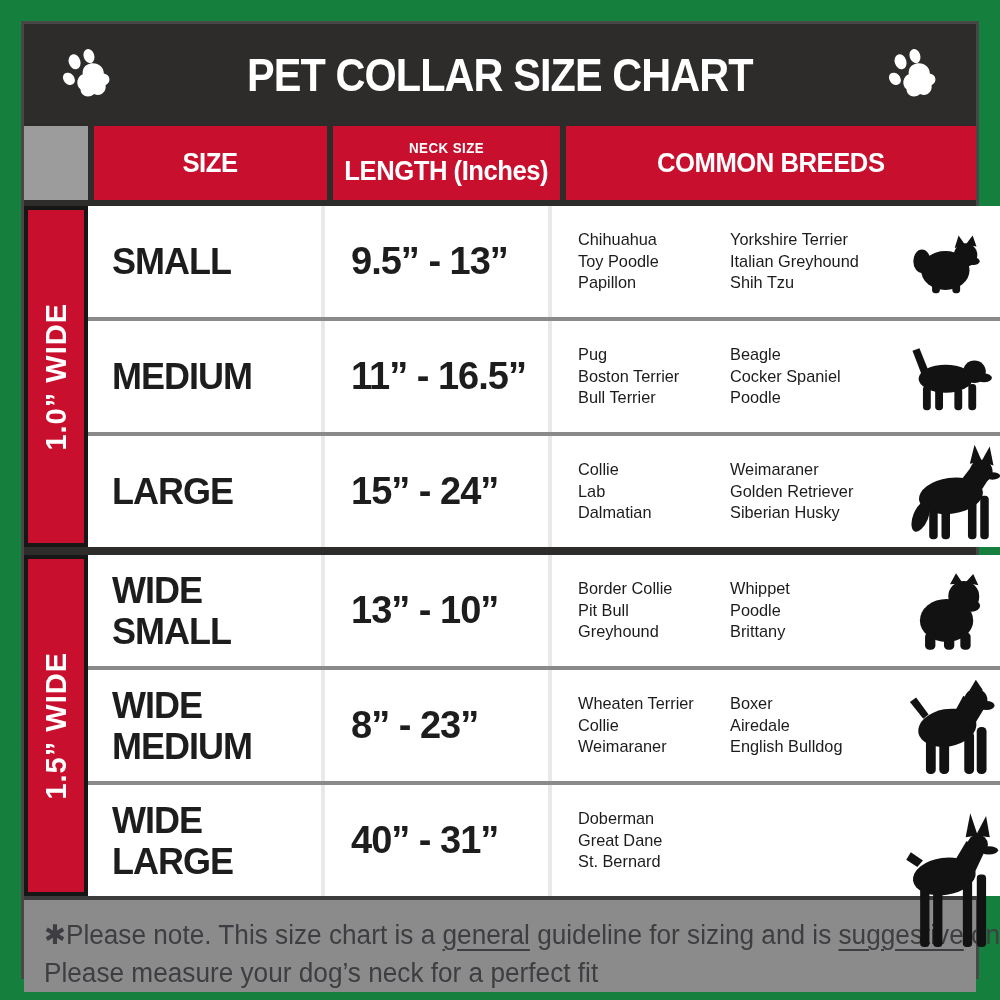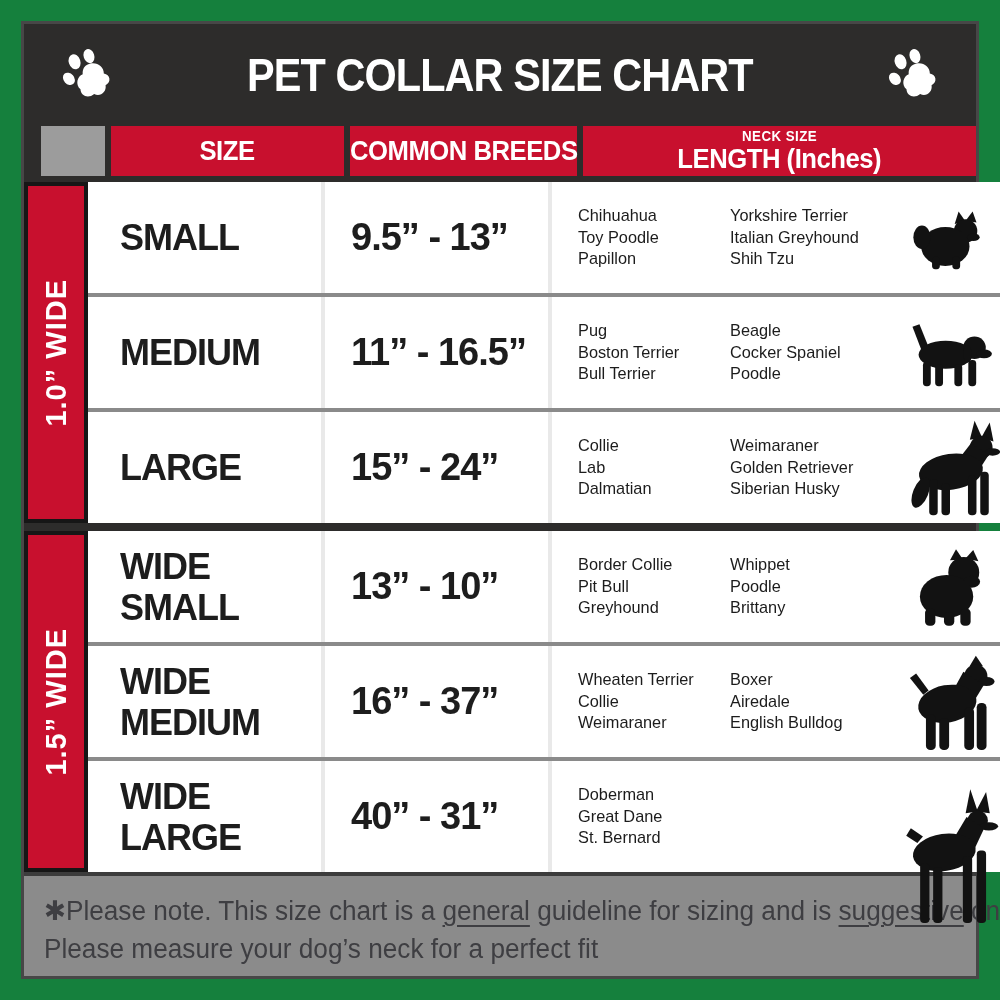--- a/index.html
+++ b/index.html
@@ -7,38 +7,38 @@
   .page { position:relative; width:1000px; height:1000px; background:#15803d; }
   .chart { position:absolute; left:21px; top:21px; width:958px; height:958px;
            border:3px solid #474747; background:#ffffff; display:flex; flex-direction:column; }
 
   
   .titlebar { height:102px; background:#2D2C2B; display:flex; align-items:center; justify-content:space-between; padding:0 34px; flex:0 0 auto; }
   .title { color:#ffffff; font-size:46px; font-weight:bold; letter-spacing:-1px; transform:scaleX(.9); white-space:nowrap; }
   .paw { width:58px; height:58px; flex:0 0 auto; }
 
   
-  .header-row { background:#2D2C2B; display:grid; grid-template-columns:64px 233px 227px 1fr; gap:6px; padding:0 0 6px 17px; height:56px; flex:0 0 auto; }
+  .header-row { background:#2D2C2B; display:grid; grid-template-columns:64px 233px 227px 1fr; gap:6px; padding:0 0 6px 0; height:80px; flex:0 0 auto; }
   .hcell { background:#C8102E; color:#ffffff; display:flex; flex-direction:column; align-items:center; justify-content:center; font-weight:bold; }
   .hcell.corner { background:#9C9C9C; }
   .hlabel { font-size:27px; letter-spacing:-0.5px; transform:scaleX(.95); white-space:nowrap; }
   .hsmall { font-size:14px; letter-spacing:0.5px; transform:scaleX(.95); }
 
   
   .body { flex:0 0 auto; display:flex; flex-direction:column; background:#ffffff; }
   .section { display:flex; }
   .section-divider { height:8px; background:#2D2C2B; }
   .sidebar { width:64px; background:#161616; padding:4px; display:flex; flex:0 0 auto; }
   .sidebar-inner { flex:1; background:#C8102E; display:flex; align-items:center; justify-content:center; }
   .vlabel { writing-mode:vertical-rl; transform:rotate(180deg); color:#ffffff; font-weight:bold; font-size:29px; letter-spacing:1px; white-space:nowrap; }
   .rows { flex:1; display:flex; flex-direction:column; }
   .row-divider { height:4px; background:#8A8A8A; }
   .row { height:111px; display:grid; grid-template-columns:233px 227px 1fr; background:#ffffff; }
   .cell { display:flex; align-items:center; }
-  .cell-size { padding-left:32px; font-size:36px; font-weight:bold; color:#1d1d1d; letter-spacing:-1px; line-height:41px; }
+  .cell-size { padding-left:24px; font-size:36px; font-weight:bold; color:#1d1d1d; letter-spacing:-1px; line-height:41px; }
   .cell-size .stack span { display:block; }
   .cell-length { padding-left:26px; font-size:38px; font-weight:bold; color:#1d1d1d; letter-spacing:-1px; border-left:4px solid #E9E9E9; }
   .cell-breeds { border-left:4px solid #E9E9E9; padding-left:26px; position:relative; }
   .bcol { width:152px; flex:0 0 auto; }
   .bcol.b2 { width:168px; }
   .bline { font-size:17px; line-height:21.5px; color:#1c1c1c; transform:scaleX(.96); transform-origin:left center; white-space:nowrap; }
   .dogbox { margin-left:auto; margin-right:10px; display:flex; align-items:center; justify-content:center; width:104px; }
   .dogbox svg { display:block; }
   .dog-overflow { position:absolute; right:2px; top:-4px; z-index:6; }
 
@@ -72,25 +72,25 @@
         </g>
       </svg>
     </div>
 
     <div class="header-row">
       <div class="hcell corner"></div>
       <div class="hcell">
         <div class="hlabel">SIZE</div>
       </div>
       <div class="hcell">
-        <div class="hlabel">COMMON BREEDS</div>
-      </div>
-      <div class="hcell">
         <div class="hsmall">NECK SIZE</div>
         <div class="hlabel">LENGTH (Inches)</div>
+      </div>
+      <div class="hcell">
+        <div class="hlabel">COMMON BREEDS</div>
       </div>
     </div>
 
     <div class="body">
       <div class="section">
         <div class="sidebar">
           <div class="sidebar-inner">
             <div class="vlabel">1.0” WIDE</div>
           </div>
         </div>
@@ -249,21 +249,21 @@
               </div>
             </div>
             <div class="row-divider"></div>
             <div class="row">
               <div class="cell cell-size">
                 <div class="stack">
                   <span>WIDE</span>
                   <span>MEDIUM</span>
                 </div>
               </div>
-              <div class="cell cell-length">16” - 37”</div>
+              <div class="cell cell-length">8” - 23”</div>
               <div class="cell cell-breeds">
                 <div class="bcol">
                   <div class="bline">Wheaten Terrier</div>
                   <div class="bline">Collie</div>
                   <div class="bline">Weimaraner</div>
                 </div>
                 <div class="bcol b2">
                   <div class="bline">Boxer</div>
                   <div class="bline">Airedale</div>
                   <div class="bline">English Bulldog</div>

